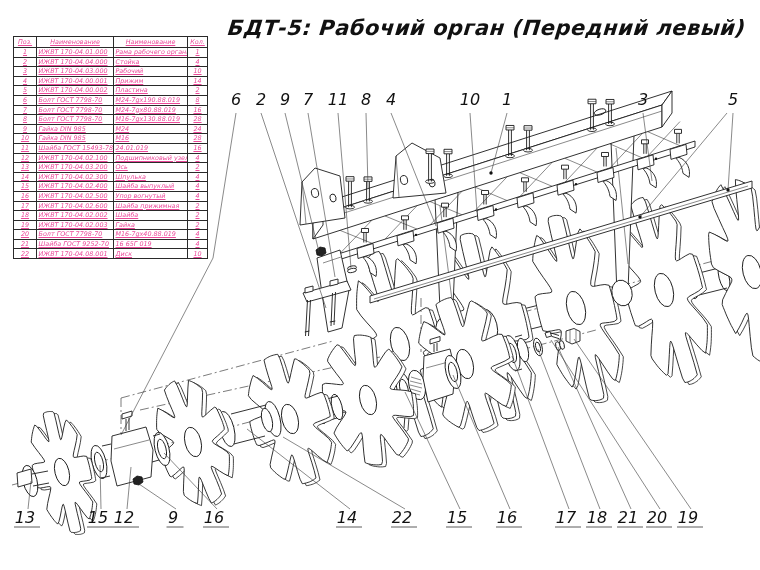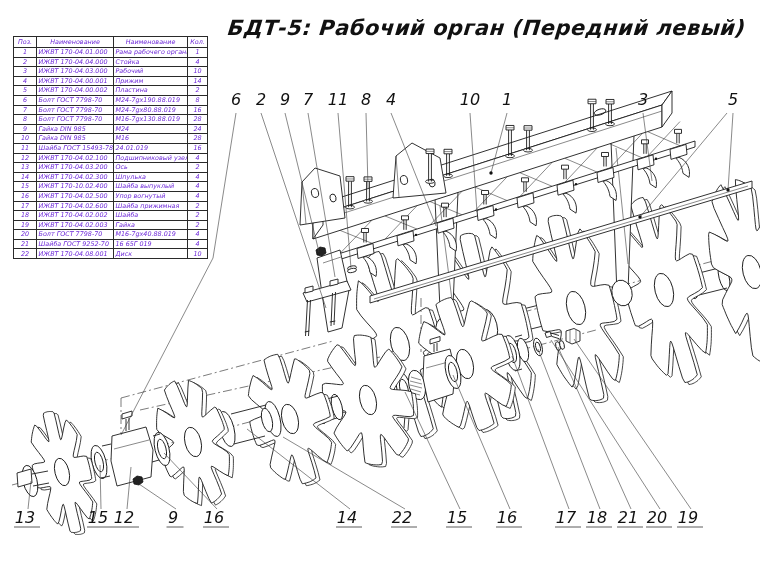--- a/index.html
+++ b/index.html
@@ -3,21 +3,21 @@
 <meta charset="utf-8">
 <style>
   html,body{margin:0;padding:0;background:#e8e8e8;}
   #stage{position:relative;width:760px;height:570px;background:#ffffff;overflow:hidden;
          font-family:"DejaVu Sans",sans-serif;}
   #drawing{position:absolute;left:0;top:0;}
   .title{position:absolute;left:228px;top:16px;width:460px;text-align:center;
          font-style:italic;font-size:21px;font-weight:bold;color:#111;
          transform:skewX(-6deg);letter-spacing:0.5px;white-space:nowrap;}
   table.parts{position:absolute;left:13px;top:36px;width:194px;border-collapse:collapse;
-              table-layout:fixed;font-style:italic;color:#6d28d9;}
+              table-layout:fixed;font-style:italic;color:#ec4899;text-decoration:underline;}
   table.parts th,table.parts td{border:0.9px solid #2a2a2a;font-size:6.4px;font-weight:normal;
               line-height:1;padding:0 1.5px;height:8.6px;overflow:hidden;white-space:nowrap;}
   table.parts th{text-align:center;height:10px;}
   td.c-pos{text-align:center;}
   td.c-qty{text-align:center;}
   text.callout{font-family:"DejaVu Sans",sans-serif;font-style:italic;font-size:16px;fill:#111;}
 </style>
 </head>
 <body>
 
@@ -118,21 +118,21 @@
           <td class="c-qty">2</td>
         </tr>
         <tr>
           <td class="c-pos">14</td>
           <td class="">ИЖВТ 170-04.02.300</td>
           <td class="">Шпулька</td>
           <td class="c-qty">4</td>
         </tr>
         <tr>
           <td class="c-pos">15</td>
-          <td class="">ИЖВТ 170-10.02.400</td>
+          <td class="">ИЖВТ 170-04.02.400</td>
           <td class="">Шайба выпуклый</td>
           <td class="c-qty">4</td>
         </tr>
         <tr>
           <td class="c-pos">16</td>
           <td class="">ИЖВТ 170-04.02.500</td>
           <td class="">Упор вогнутый</td>
           <td class="c-qty">4</td>
         </tr>
         <tr>

